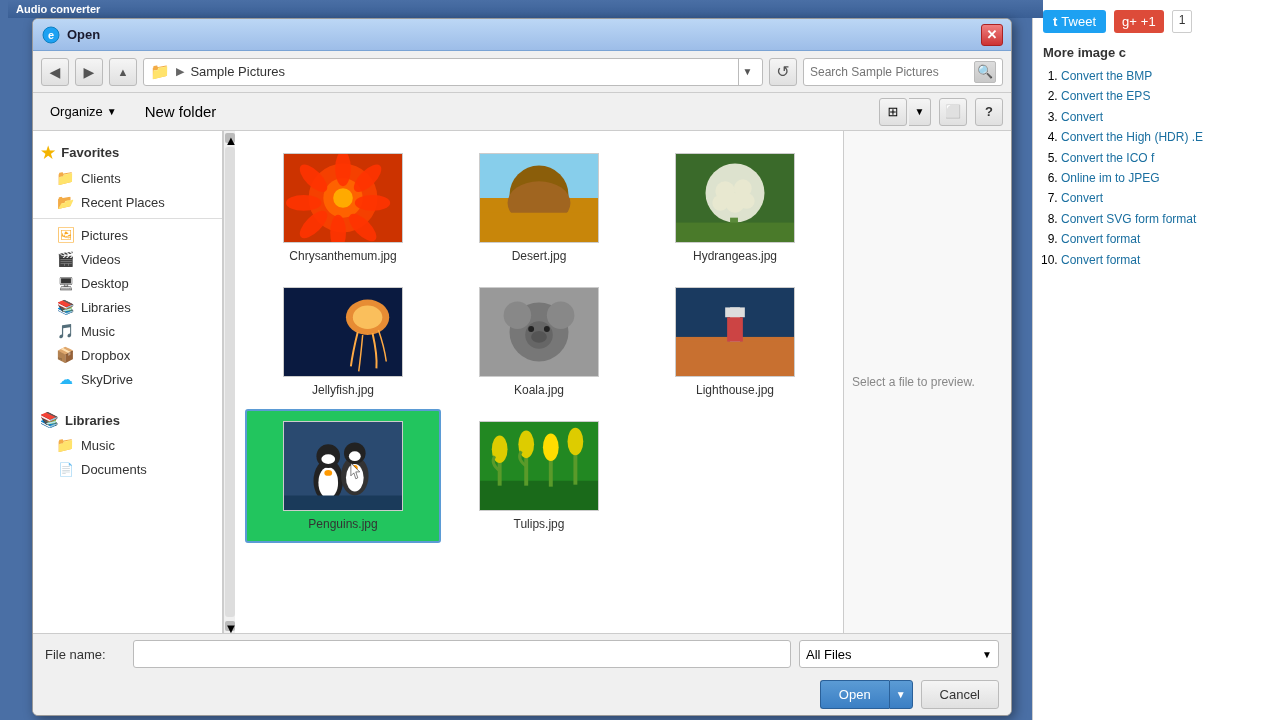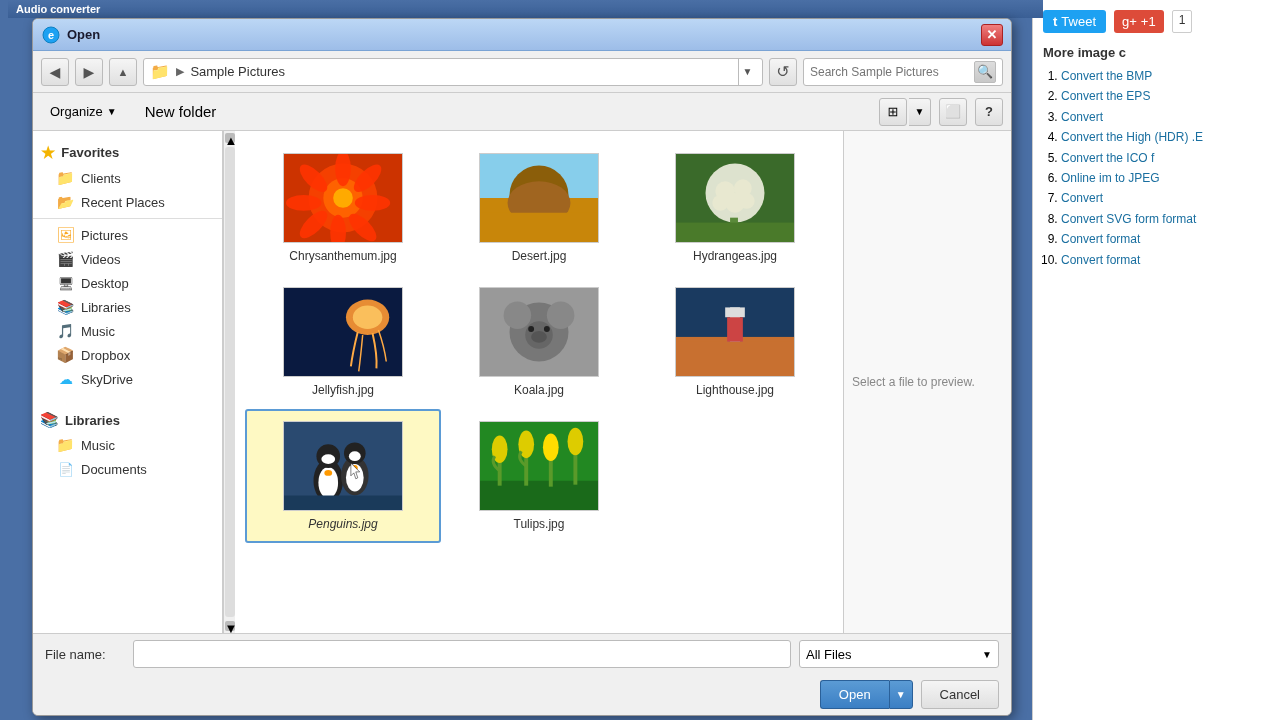--- a/index.html
+++ b/index.html
@@ -398,21 +398,21 @@
     }
     .file-item {
       display: flex;
       flex-direction: column;
       align-items: center;
       padding: 10px 8px;
       cursor: pointer;
       border: 2px solid transparent;
       border-radius: 3px;
     }
-    .file-item.selected { background: #fef9c3; border-color: #5b9bd5; font-style: italic; }
+    .file-item.selected { background: #22c55e; border-color: #5b9bd5; }
 
     .file-thumb {
       width: 120px;
       height: 90px;
       border: 1px solid #ccc;
       overflow: hidden;
       display: flex;
       align-items: center;
       justify-content: center;
       background: #eee;

